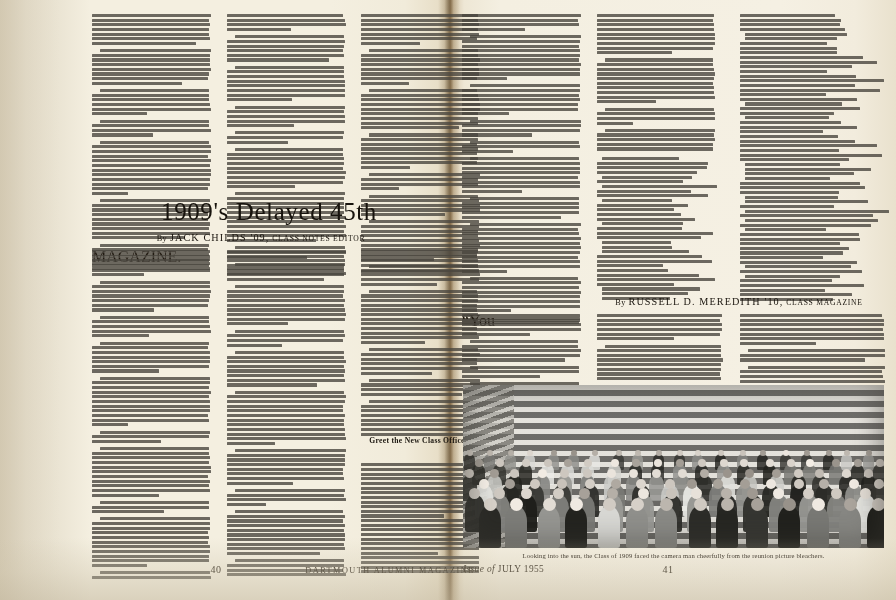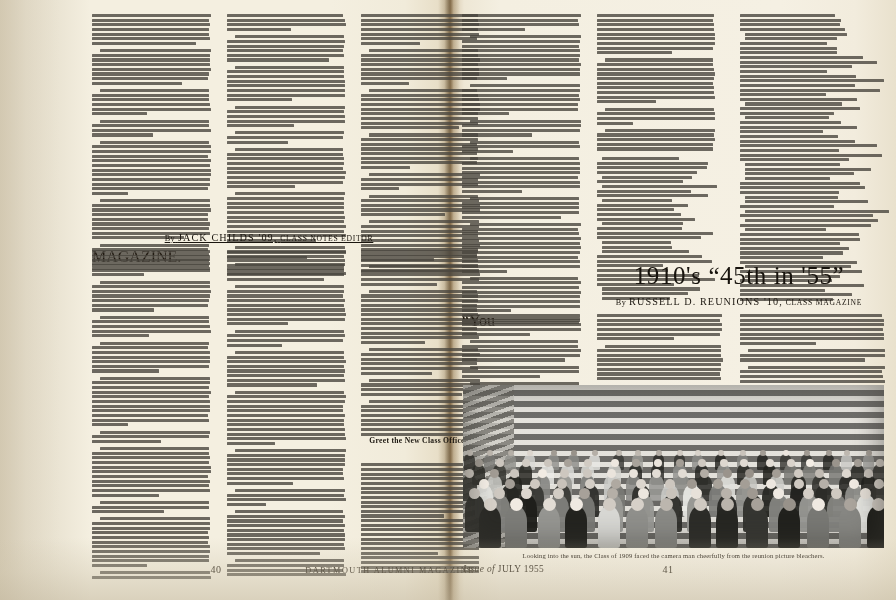--- a/index.html
+++ b/index.html
@@ -233,22 +233,23 @@
       <div class="line" style="width: 117px;"></div>
       <div class="line" style="width: 118px;"></div>
       <div class="line" style="width: 119px;"></div>
       <div class="line" style="width: 117px;"></div>
       <div class="line" style="width: 116px;"></div>
       <div class="line sp" style="width: 73px;"></div>
       <div class="line" style="width: 109px; margin-left: 8px;"></div>
       <div class="line" style="width: 118px;"></div>
     </div>
 
-
-  <div class="byline" id="by-1909" style="left:92px;top:232px;width:354px;text-decoration:underline;">
+  <div class="headline hl-big" id="hl-1909" style="left:92px;top:198px;width:354px;">1909's Delayed 45th</div>
+
+  <div class="byline" id="by-1909" style="left:84px;top:232px;width:354px;">
     <span class="by">By</span>
     <span class="nm">JACK CHILDS '09,</span>
     <span class="role">CLASS NOTES EDITOR</span>
   </div>
 
   <div class="dropcap" id="dc-1909" style="left:92px;top:250px;">MAGAZINE.</div>
 
   <div class="col" id="la-c1" style="left:92px;top:250px;width:119px;">
       <div class="line" style="width: 118px;"></div>
       <div class="line" style="width: 118px;"></div>
@@ -637,25 +638,24 @@
       <div class="line" style="width: 106px; margin-left: 5px;"></div>
       <div class="line" style="width: 122px; margin-left: 0px;"></div>
       <div class="line" style="width: 95px; margin-left: 5px;"></div>
       <div class="line" style="width: 92px; margin-left: 0px;"></div>
       <div class="line" style="width: 124px; margin-left: 0px;"></div>
       <div class="line" style="width: 85px; margin-left: 0px;"></div>
       <div class="line" style="width: 112px; margin-left: 0px;"></div>
       <div class="line" style="width: 93px; margin-left: 0px;"></div>
     </div>
 
-  <div class="headline hl-big" id="hl-1910" style="left:594px;top:262px;width:290px;">1910's “45th in '55”</div>
 
   <div class="byline" id="by-1910" style="left:594px;top:296px;width:290px;">
     <span class="by">By</span>
-    <span class="nm">RUSSELL D. REUNIONS '10,</span>
+    <span class="nm">RUSSELL D. MEREDITH '10,</span>
     <span class="role">CLASS MAGAZINE</span>
   </div>
 
   <div class="dropcap" id="dc-1910" style="left:462px;top:314px;">“You</div>
 
   <div class="col" id="ra-c1" style="left:462px;top:314px;width:119px;">
       <div class="line" style="width: 118px;"></div>
       <div class="line" style="width: 118px;"></div>
       <div class="line" style="width: 119px;"></div>
       <div class="line" style="width: 119px;"></div>

